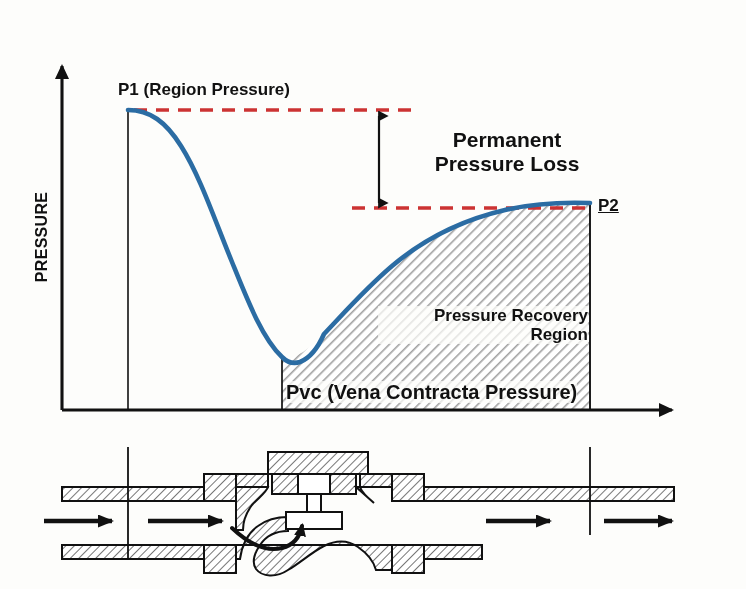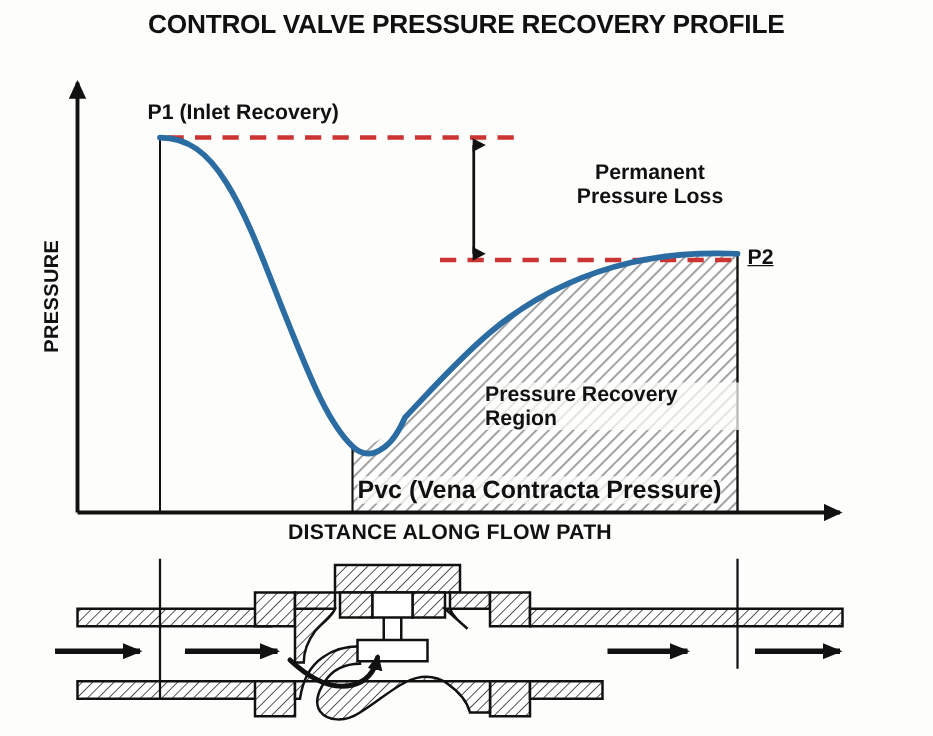--- a/index.html
+++ b/index.html
@@ -67,29 +67,29 @@
   #p2-label {
     left: 598px; top: 196px;
     font-size: 17px;
     text-decoration: underline;
   }
   #p2-sub-label {
     left: 606px; top: 217px;
     font-size: 17px;
   }
   #loss-label {
-    left: 425px; top: 128px;
+    left: 412px; top: 128px;
     width: 190px;
     text-align: center;
-    font-size: 17px;
+    font-size: 21px;
   }
   #recovery-label {
-    left: 388px; top: 306px;
+    left: 378px; top: 306px;
     width: 210px;
-    text-align: left;
+    text-align: right;
     font-size: 17px;
     background: rgba(253,253,251,0.72);
   }
   #pvc-label {
     left: 286px; top: 381px;
     font-size: 20px;
     background: rgba(253,253,251,0.72);
   }
 </style>
 </head>
@@ -218,27 +218,25 @@
       <line x1="486" y1="521" x2="550" y2="521" marker-end="url(#flowArrow)"></line>
       <line x1="604" y1="521" x2="672" y2="521" marker-end="url(#flowArrow)"></line>
     </g>
 
     <path d="M232,528 C250,545 266,552 282,548 C294,545 300,536 302,526" fill="none" stroke="#111111" stroke-width="4" stroke-linecap="round" marker-end="url(#curlArrow)"></path>
 
     <line x1="128" y1="447" x2="128" y2="560" stroke="#111111" stroke-width="1.8"></line>
     <line x1="590" y1="447" x2="590" y2="535" stroke="#111111" stroke-width="1.8"></line>
   </svg>
 
-  <div class="txt" id="chart-title">CONTROL VALVE PRESSURE RECOVERY PROFILE</div>
 
   <div class="txt" id="y-axis-label">PRESSURE</div>
 
-  <div class="txt" id="x-axis-label">DISTANCE ALONG FLOW PATH</div>
-
-  <div class="txt" id="p1-label">P1 (Inlet Recovery)</div>
+
+  <div class="txt" id="p1-label">P1 (Region Pressure)</div>
 
   <div class="txt" id="p2-label">P2</div>
 
 
   <div class="txt" id="loss-label">Permanent
 Pressure Loss</div>
 
   <div class="txt" id="recovery-label">Pressure Recovery
 Region</div>
 

